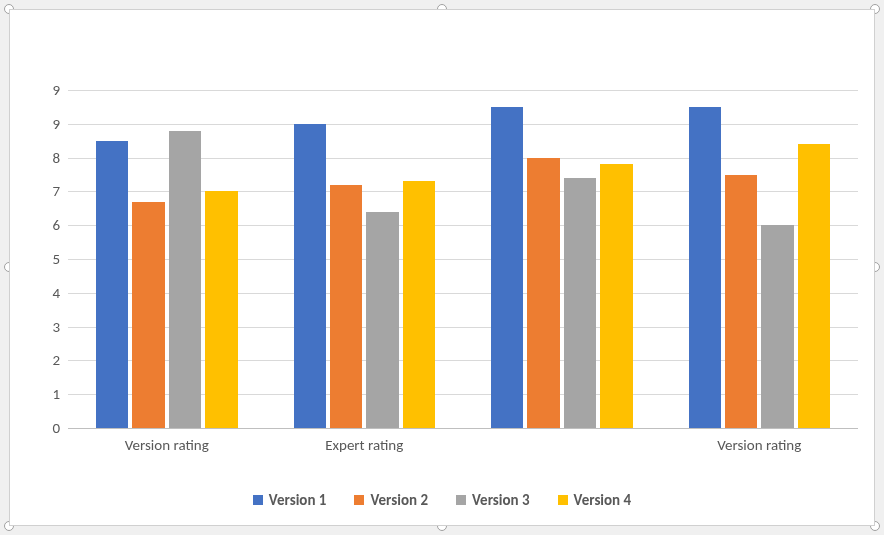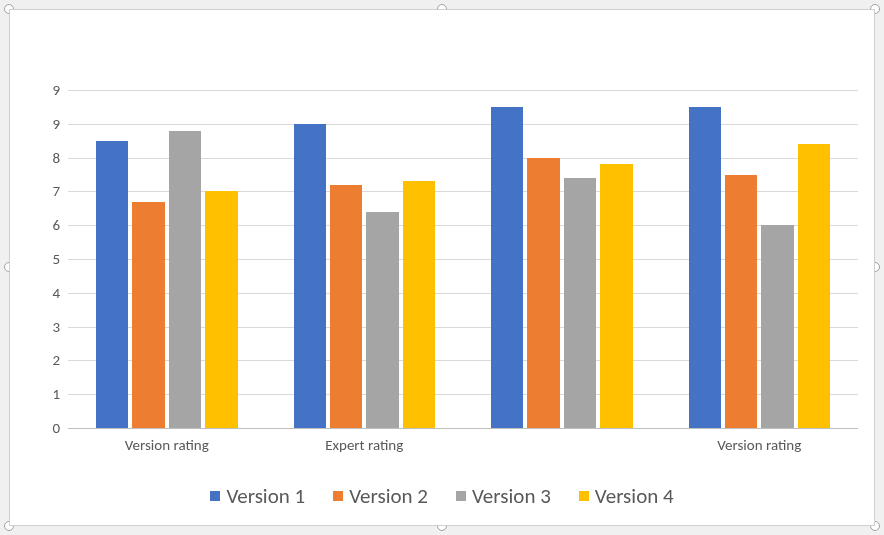--- a/index.html
+++ b/index.html
@@ -91,22 +91,23 @@
   .bar {
     position: absolute;
     bottom: 0;
   }
   .legend {
     position: absolute;
     left: 0;
     bottom: 16px;
     width: 100%;
     text-align: center;
-    font-size: 21px;
+    font-size: 15px;
     color: #595959;
+    font-weight: bold;
   }
   .legend-item {
     display: inline-block;
     margin: 0 14px;
   }
   .swatch {
     display: inline-block;
     width: 10px;
     height: 10px;
     margin-right: 6px;

